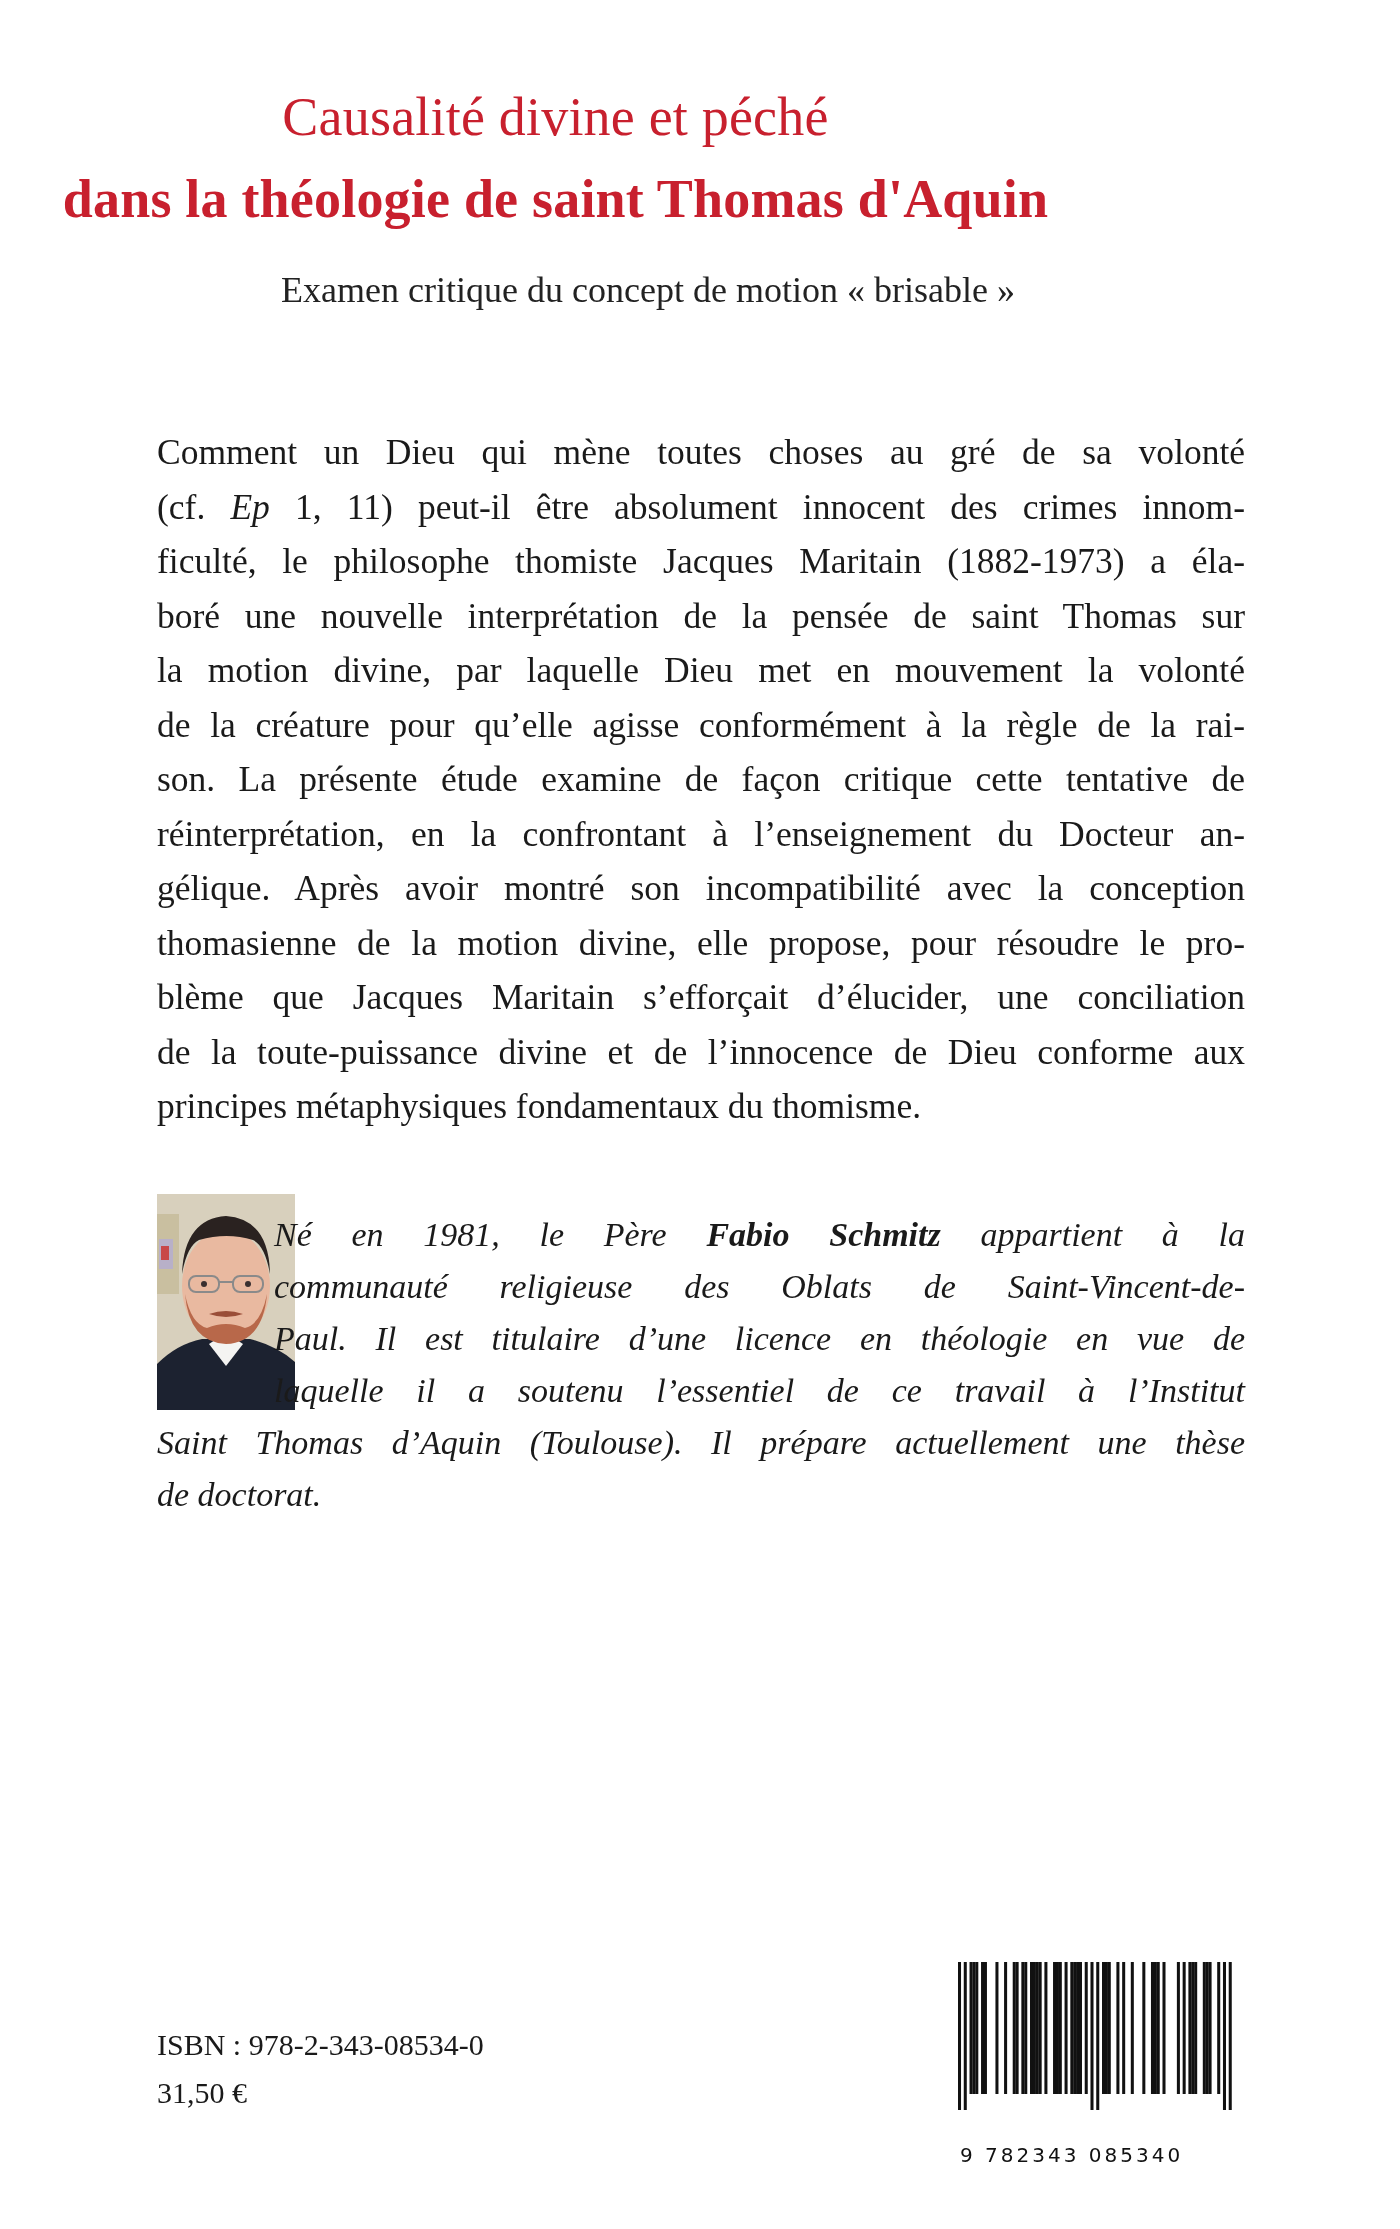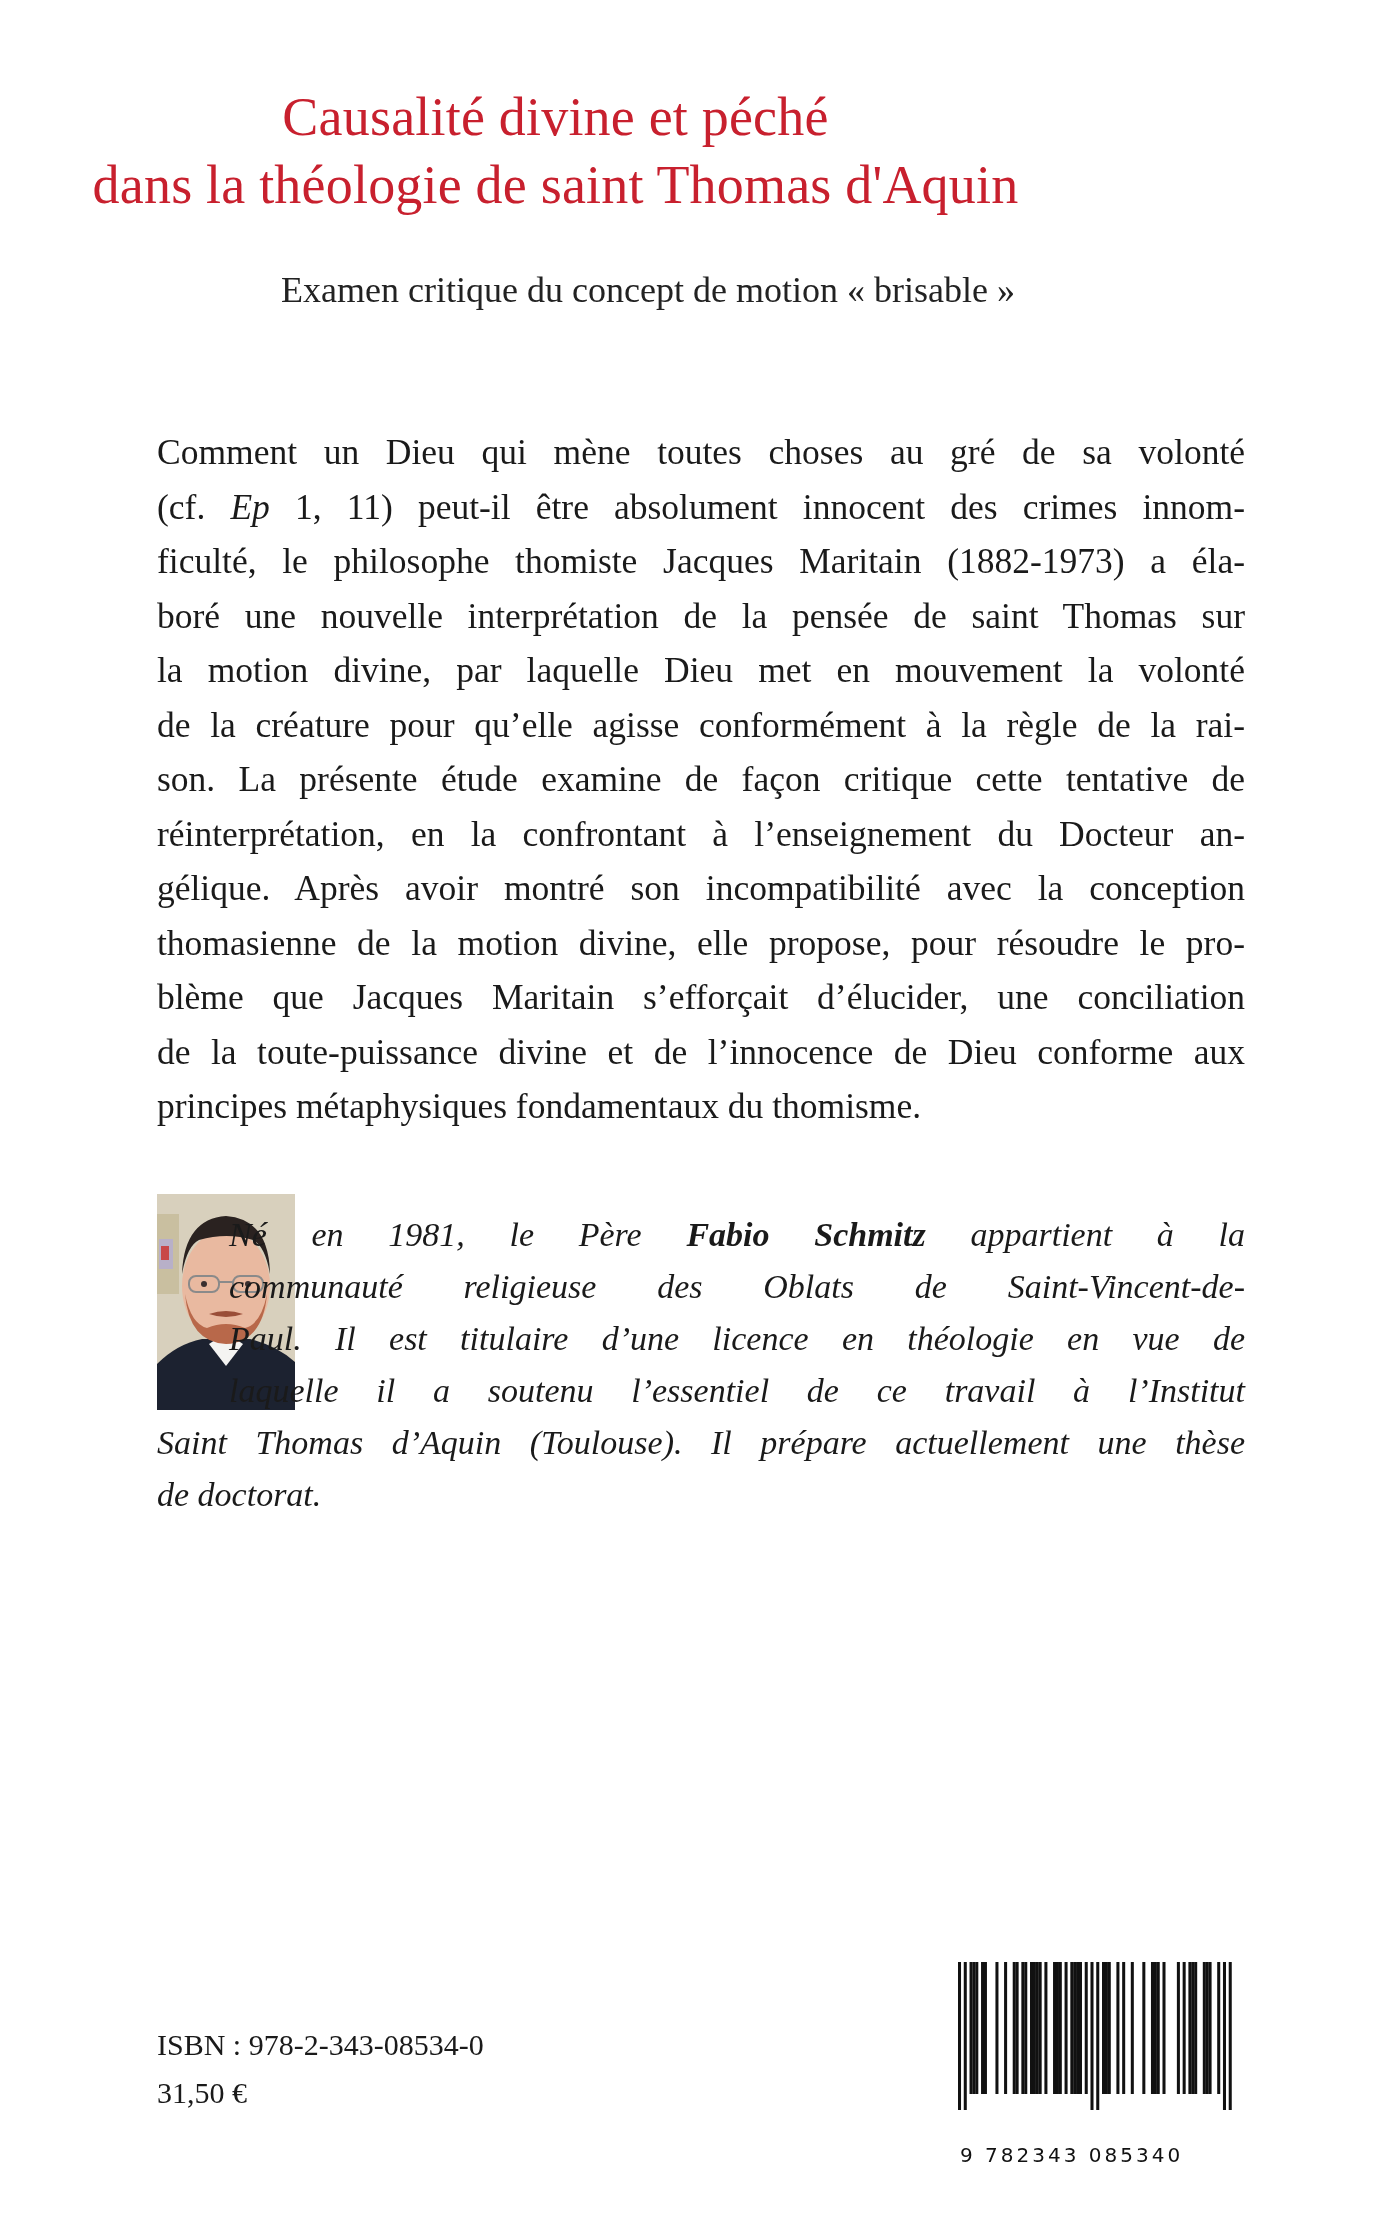--- a/index.html
+++ b/index.html
@@ -21,21 +21,21 @@
       width: 1111px;
       text-align: center;
       color: #c8202e;
       font-size: 54px;
       line-height: 66px;
       margin: 0;
       font-weight: normal;
       letter-spacing: 0.2px;
     }
     .title-line1 { top: 84px; }
-    .title-line2 { top: 152px; }
+    .title-line2 { top: 166px; font-weight: bold; }
     .subtitle {
       position: absolute;
       top: 268px;
       left: 0;
       width: 1296px;
       text-align: center;
       font-size: 36px;
       line-height: 44px;
       color: #222;
     }
@@ -81,21 +81,21 @@
       line-height: 52px;
       font-style: italic;
       color: #1a1a1a;
     }
     .bio .line {
       display: block;
       text-align: justify;
       text-align-last: justify;
       white-space: nowrap;
     }
-    .bio .line.indent { padding-left: 72px; }
+    .bio .line.indent { padding-left: 117px; }
     .bio .line.last { text-align-last: left; }
     .bio strong { font-weight: bold; }
 
     .isbn {
       position: absolute;
       left: 157px;
       top: 2027px;
       font-size: 30px;
       line-height: 36px;
       color: #1a1a1a;

